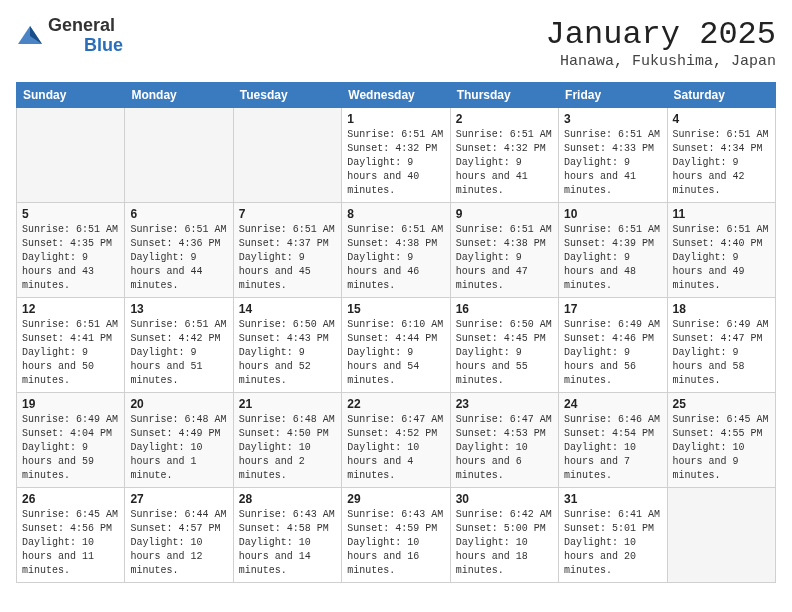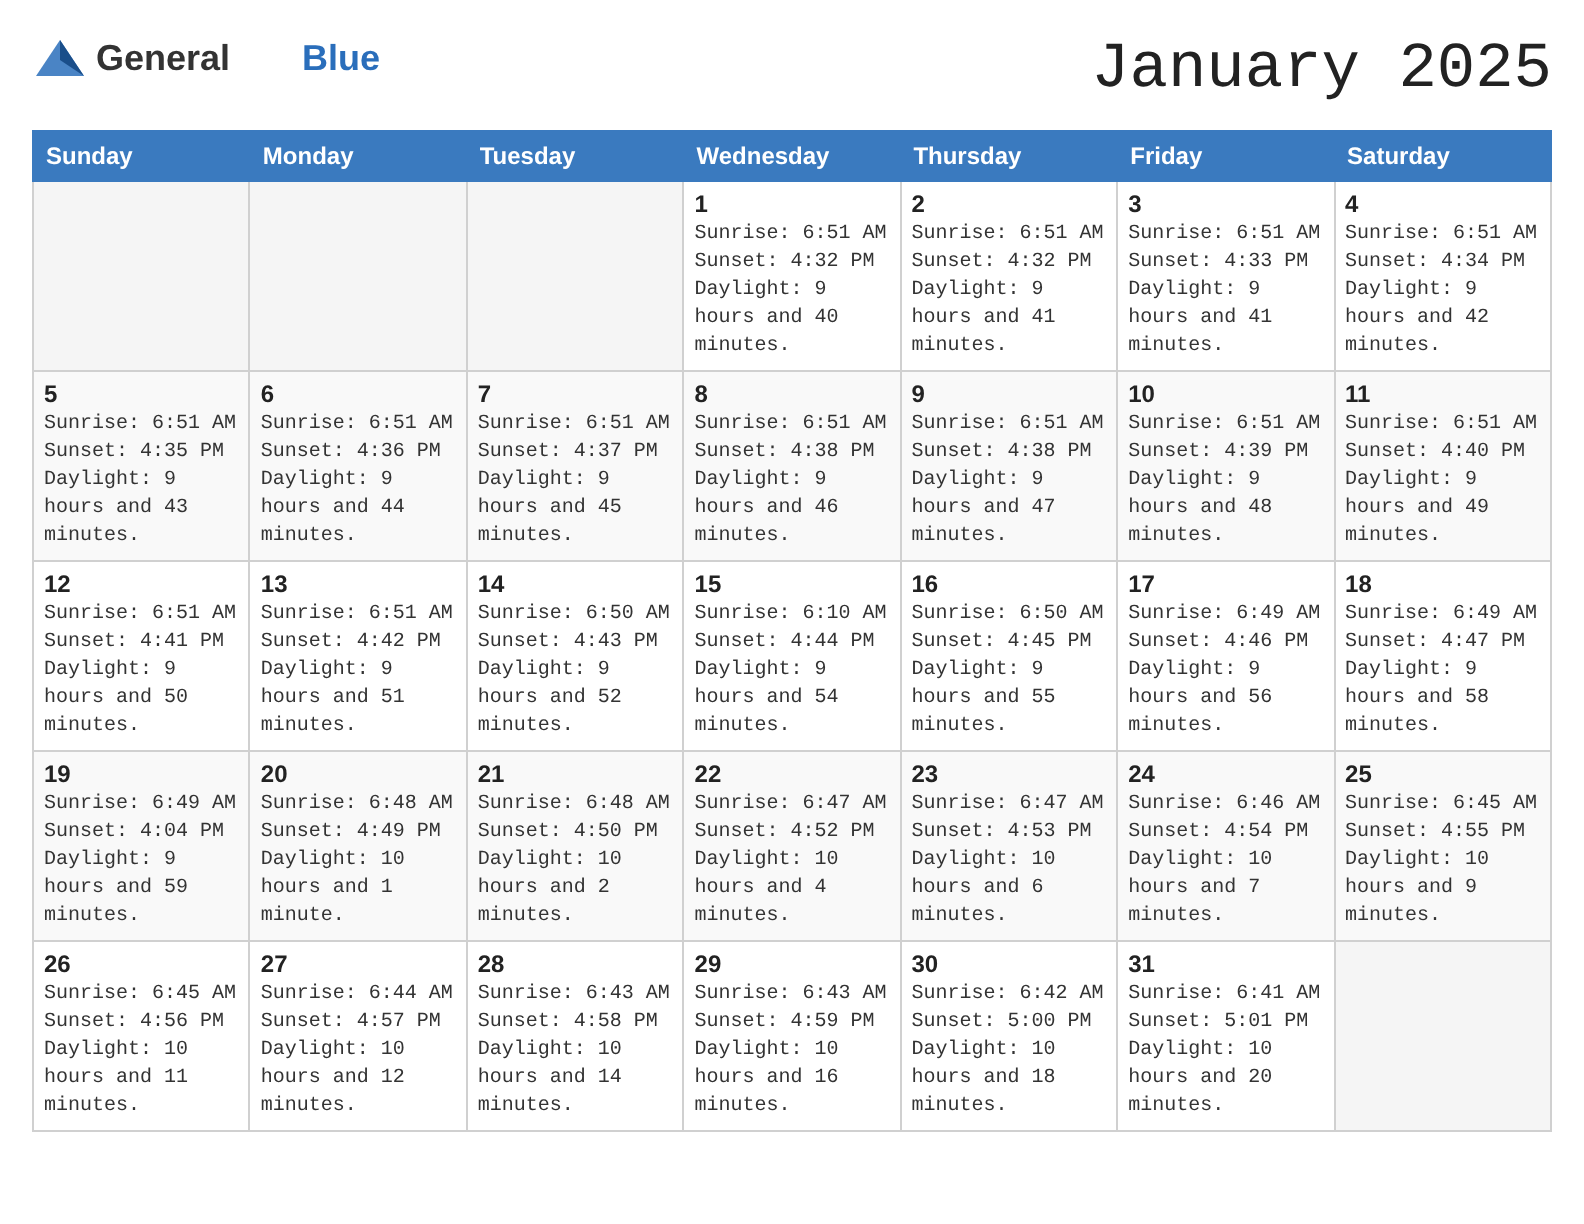--- a/index.html
+++ b/index.html
@@ -21,21 +21,21 @@
       align-items: flex-start;
       margin-bottom: 12px;
     }
     .logo {
       display: flex;
       align-items: center;
       gap: 4px;
     }
     .logo-text {
       display: flex;
-      flex-direction: row;
+      flex-direction: column;
       line-height: 1.1;
     }
     .logo-general {
       font-size: 18px;
       font-weight: bold;
       color: #333;
     }
     .logo-blue {
       font-size: 18px;
       font-weight: bold;
@@ -117,20 +117,21 @@
         <polygon points="14,4 26,22 2,22" fill="#2a6ebb" opacity="0.85"></polygon>
         <polygon points="14,4 26,22 14,14" fill="#1a4e8a"></polygon>
       </svg>
       <div class="logo-text">
         <span class="logo-general">General</span>
         <span class="logo-blue">Blue</span>
       </div>
     </div>
     <div class="title-area">
       <div class="month-title">January 2025</div>
+      <div class="location-title">Hanawa, Fukushima, Japan</div>
     </div>
   </div>
 
   <table class="calendar">
     <thead>
       <tr>
       <th>Sunday</th>
           <th>Monday</th>
           <th>Tuesday</th>
           <th>Wednesday</th>

